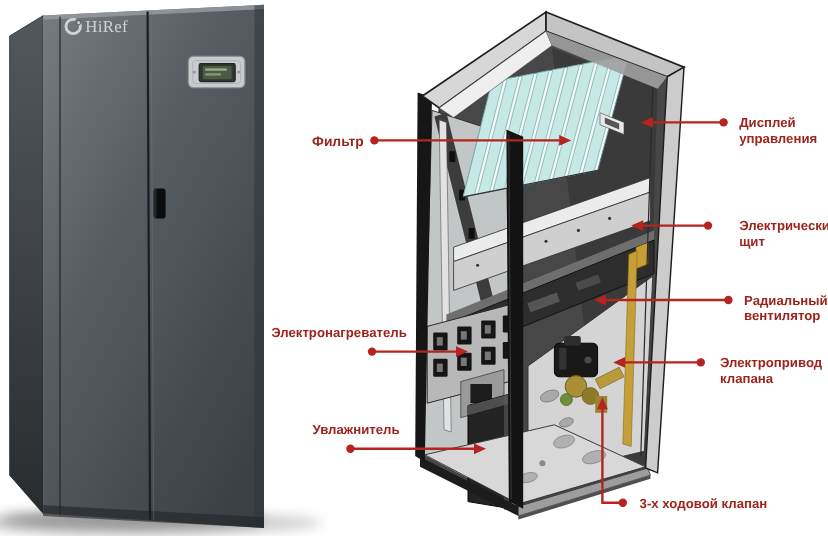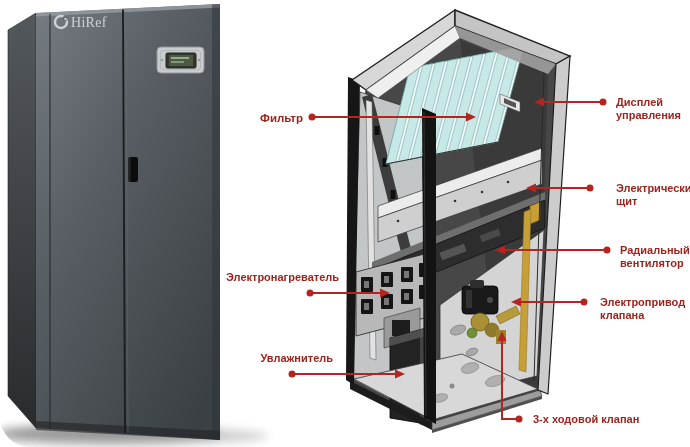--- a/index.html
+++ b/index.html
@@ -1,17 +1,17 @@
 <!DOCTYPE html>
 <html><head>
 <meta charset="utf-8">
 <style>
   html,body{margin:0;padding:0;background:#ffffff;}
   #stage{position:relative;width:690px;height:447px;background:#ffffff;overflow:hidden;
-         font-family:"Liberation Sans", sans-serif;border-radius:30px;}
+         font-family:"Liberation Sans", sans-serif;}
   svg{display:block;}
   .lbl{font-family:"Liberation Sans", sans-serif;font-weight:bold;font-size:11px;fill:#9c241c;}
   .lbl-big{font-size:11.5px;}
   .ann-line{stroke:#b5241e;stroke-width:2;fill:none;stroke-linecap:round;}
   .ann-dot{fill:#b5241e;}
   .ann-arrow{fill:#b5241e;}
 </style>
 </head>
 <body>
 

